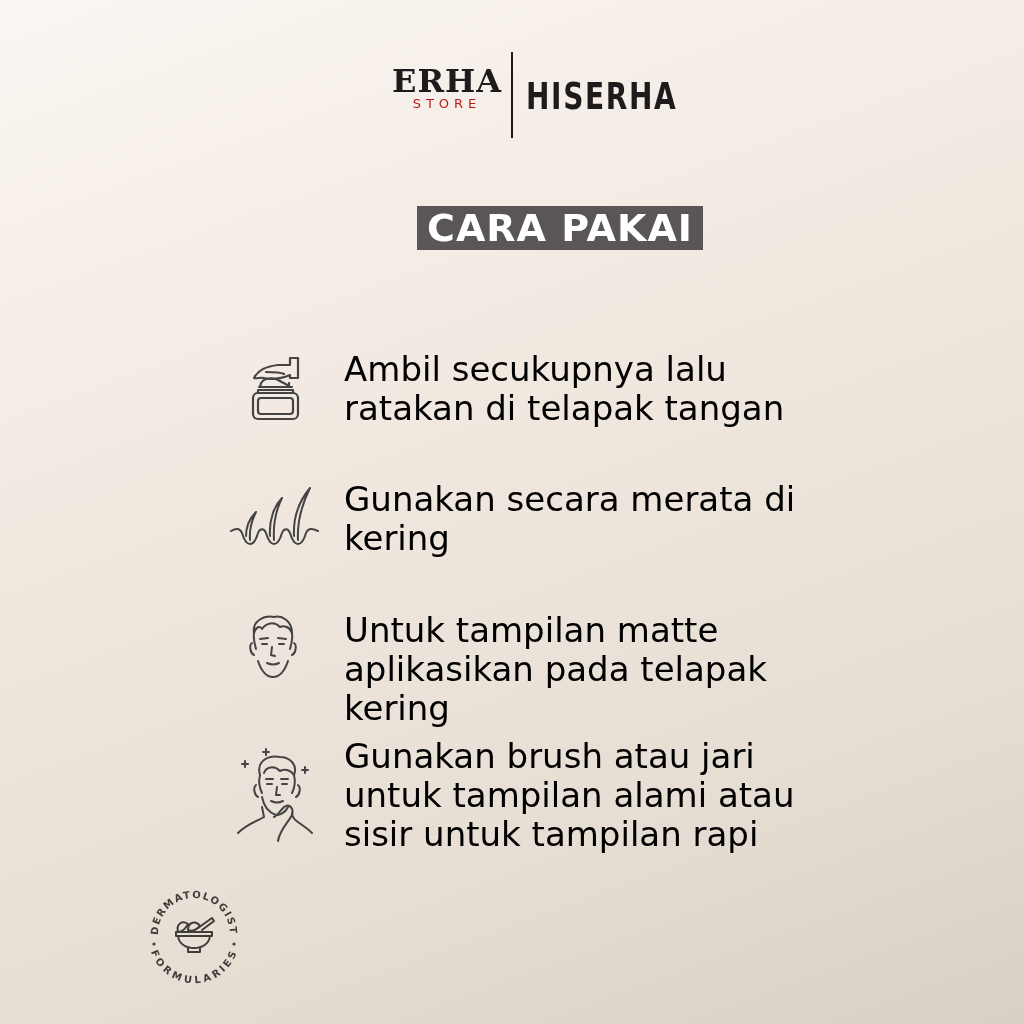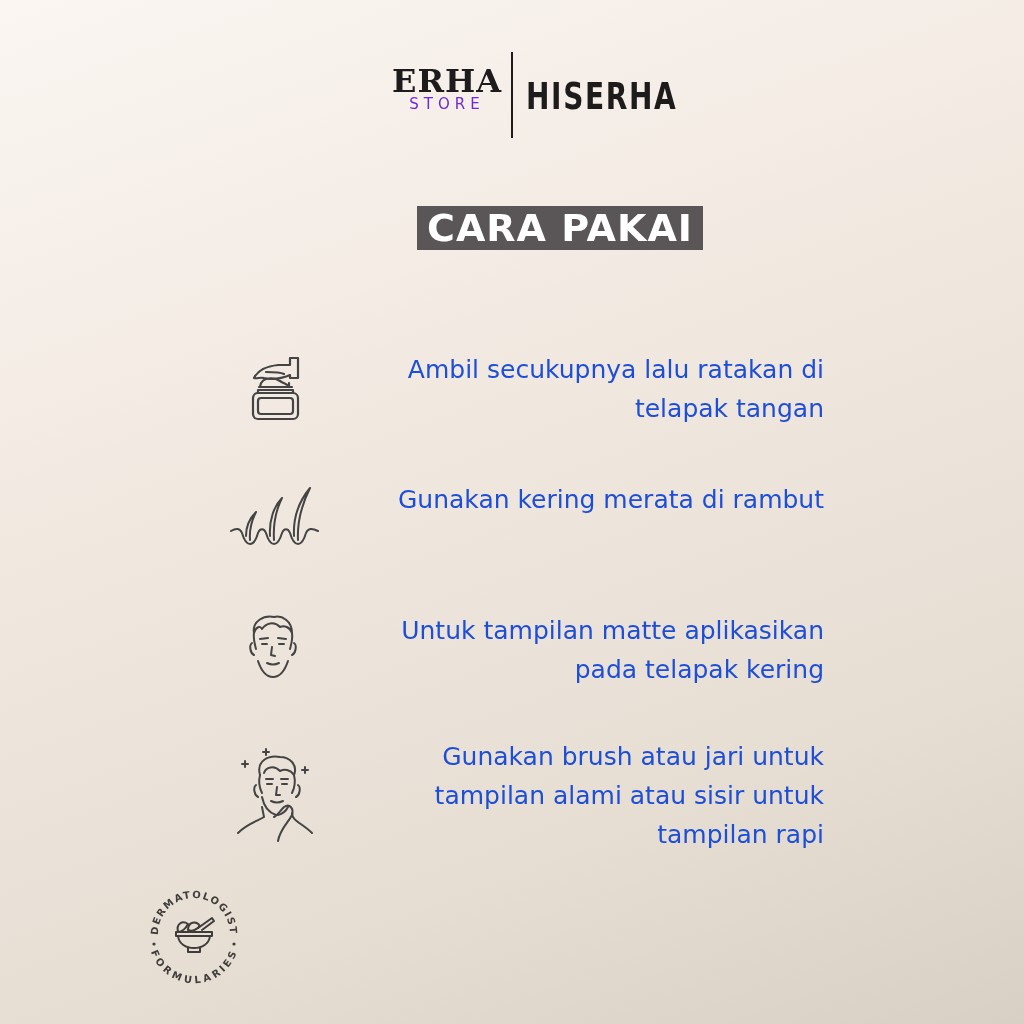--- a/index.html
+++ b/index.html
@@ -5,31 +5,31 @@
     html, body { margin:0; padding:0; }
     body {
       width:1024px; height:1024px; overflow:hidden; position:relative;
       background: linear-gradient(160deg, #fbf6f2 0%, #f1e8e0 40%, #e6ddd3 75%, #d9d0c5 100%);
       font-family: "DejaVu Sans", sans-serif;
       color:#3f3c3b;
     }
     .logo { position:absolute; top:52px; left:0; width:1024px; height:88px; }
     .logo-erha { position:absolute; left:392px; top:13px; width:106px; text-align:center; }
     .logo-erha .t1 { font-family:"DejaVu Serif", serif; font-size:32px; font-weight:bold; letter-spacing:1px; line-height:32px; color:#1d1b1b; }
-    .logo-erha .t2 { font-size:15px; letter-spacing:5px; line-height:16px; color:#6d28d9; margin-top:-1px; padding-left:4px; }
+    .logo-erha .t2 { font-size:13px; letter-spacing:5px; line-height:16px; color:#b91c1c; margin-top:-1px; padding-left:4px; }
     .logo-divider { position:absolute; left:511px; top:0; width:2px; height:86px; background:#1d1b1b; }
     .logo-hiserha { position:absolute; left:526px; top:22px; font-family:"DejaVu Sans Condensed","DejaVu Sans", sans-serif; font-size:38px; font-weight:bold; letter-spacing:2px; color:#1d1b1b; transform:scaleX(0.82); transform-origin:left center; line-height:44px; }
 
     .title { position:absolute; left:0; top:206px; width:1024px; text-align:center;padding-left:48px; }
     .title-line { display:inline-block; background:#5a5657; color:#ffffff; font-family:"DejaVu Sans", sans-serif; font-weight:bold; font-size:38px; letter-spacing:1px; line-height:44px; padding:0 10px; }
     .title .l1 { margin-bottom:10px; }
 
     .step { position:absolute; left:228px; width:600px; }
     .step-icon { position:absolute; left:0; top:0; width:100px; height:100px; }
-    .step-text { position:absolute; left:116px; top:0; width:480px; font-family:"DejaVu Sans", sans-serif; font-size:25px; line-height:39px; color:#1d4ed8;text-align:right; }
+    .step-text { position:absolute; left:116px; top:0; width:480px; font-family:"DejaVu Sans", sans-serif; font-size:34px; line-height:39px; color:#000000; }
 
     .badge { position:absolute; left:142px; top:882px; width:104px; height:104px; }
   </style>
 </head>
 <body>
 
 <div class="logo">
   <div class="logo-erha">
     <div class="t1">ERHA</div>
     <div class="t2">STORE</div>
@@ -61,21 +61,21 @@
 
 <div class="step" style="top:480px;">
   <div class="step-icon">
     <svg width="100" height="100" viewBox="0 0 100 100" fill="none" stroke="#444" stroke-width="2" stroke-linecap="round" stroke-linejoin="round">
       <path d="M3 51 C8 48, 12 48, 14 53 C16 60, 18 64, 22 64 C26 64, 28 60, 30 53 C32 48, 36 48, 38 53 C40 60, 42 64, 46 64 C50 64, 52 60, 54 53 C56 48, 60 48, 62 53 C64 60, 66 64, 70 64 C74 64, 76 60, 78 53 C80 48, 84 48, 90 51"></path>
       <path d="M18 56 C18 45, 22 38, 28 32 M22 60 C21 48, 24 40, 28 32"></path>
       <path d="M42 56 C41 40, 46 26, 54 18 M46 60 C45 44, 48 30, 54 18"></path>
       <path d="M66 56 C65 36, 72 20, 82 8 M70 60 C69 40, 74 24, 82 8"></path>
     </svg>
   </div>
-  <div class="step-text">Gunakan kering merata di rambut</div>
+  <div class="step-text">Gunakan secara merata di kering</div>
 </div>
 
 <div class="step" style="top:611px;">
   <div class="step-icon">
     <svg width="100" height="100" viewBox="0 0 100 100" fill="none" stroke="#444" stroke-width="2" stroke-linecap="round" stroke-linejoin="round">
       <path d="M26 22 C24 10, 36 4, 46 6 C54 4, 64 10, 64 22 C62 16, 56 14, 52 16 C46 10, 38 12, 34 18 C32 14, 28 16, 26 22 Z"></path>
       <path d="M26 22 C25 28, 27 34, 28 38"></path>
       <path d="M64 22 C65 28, 63 34, 62 38"></path>
       <path d="M24 32 C21 34, 22 42, 26 44"></path>
       <path d="M66 32 C69 34, 68 42, 64 44"></path>

